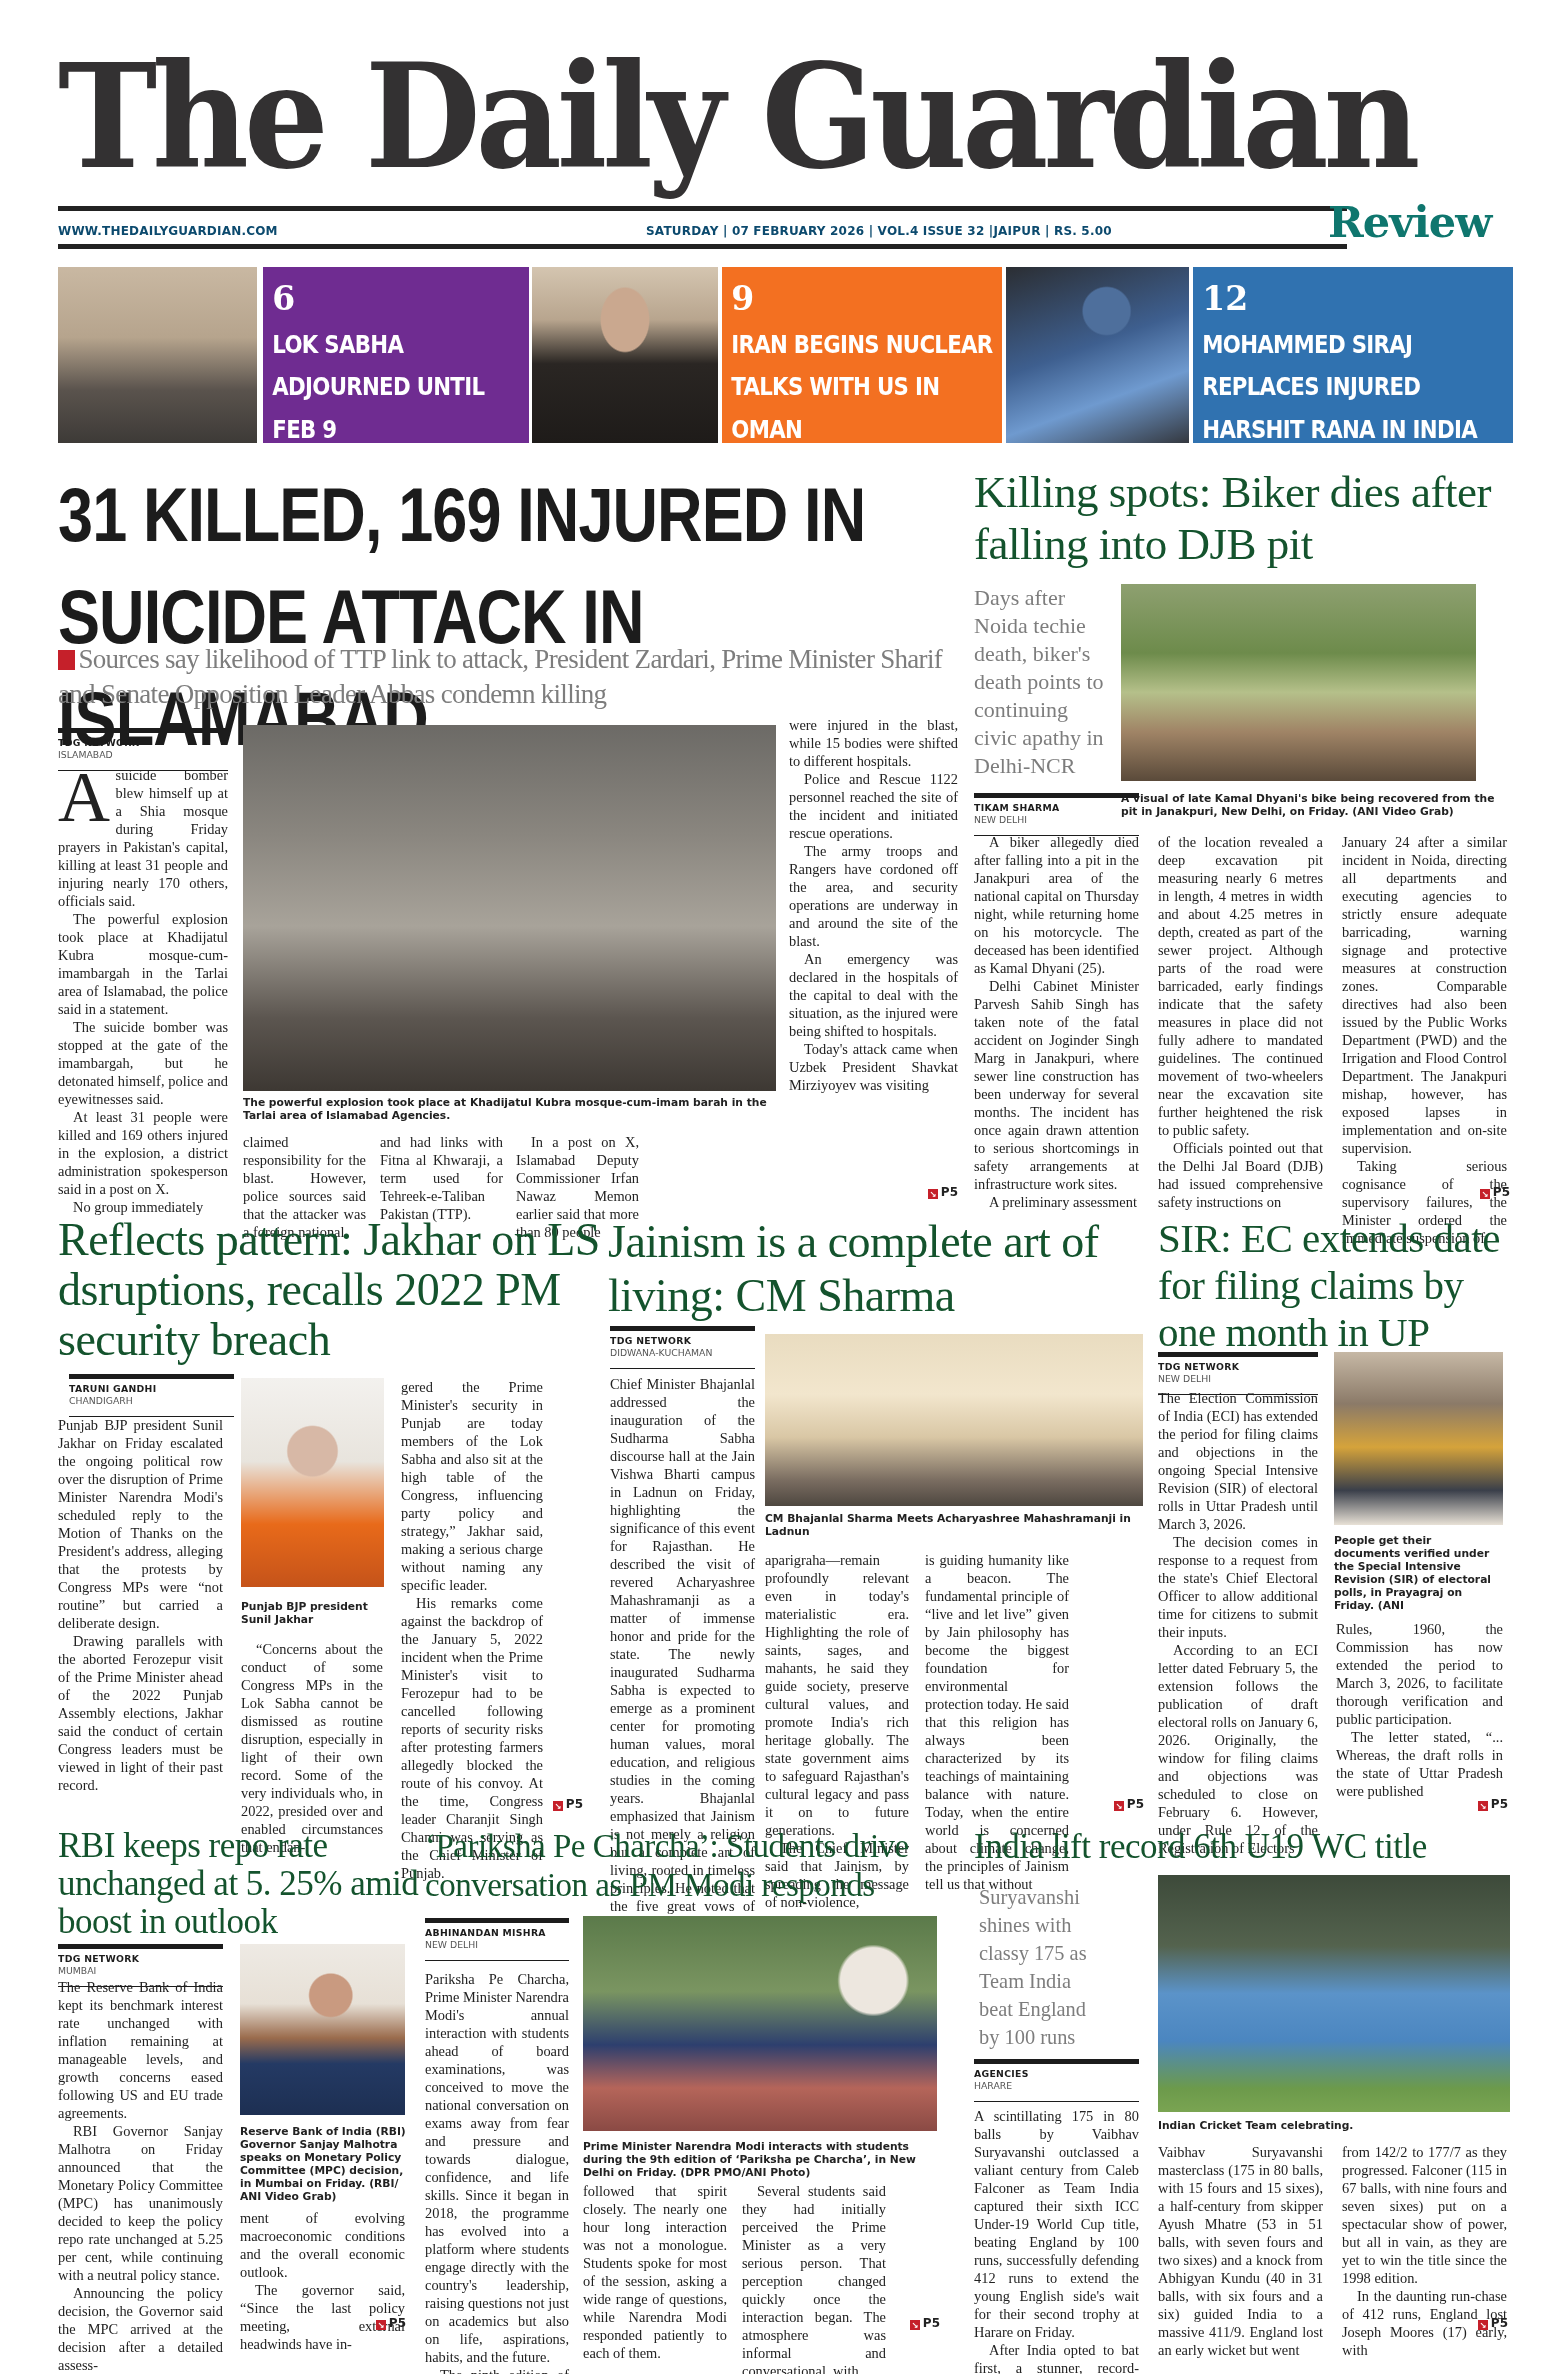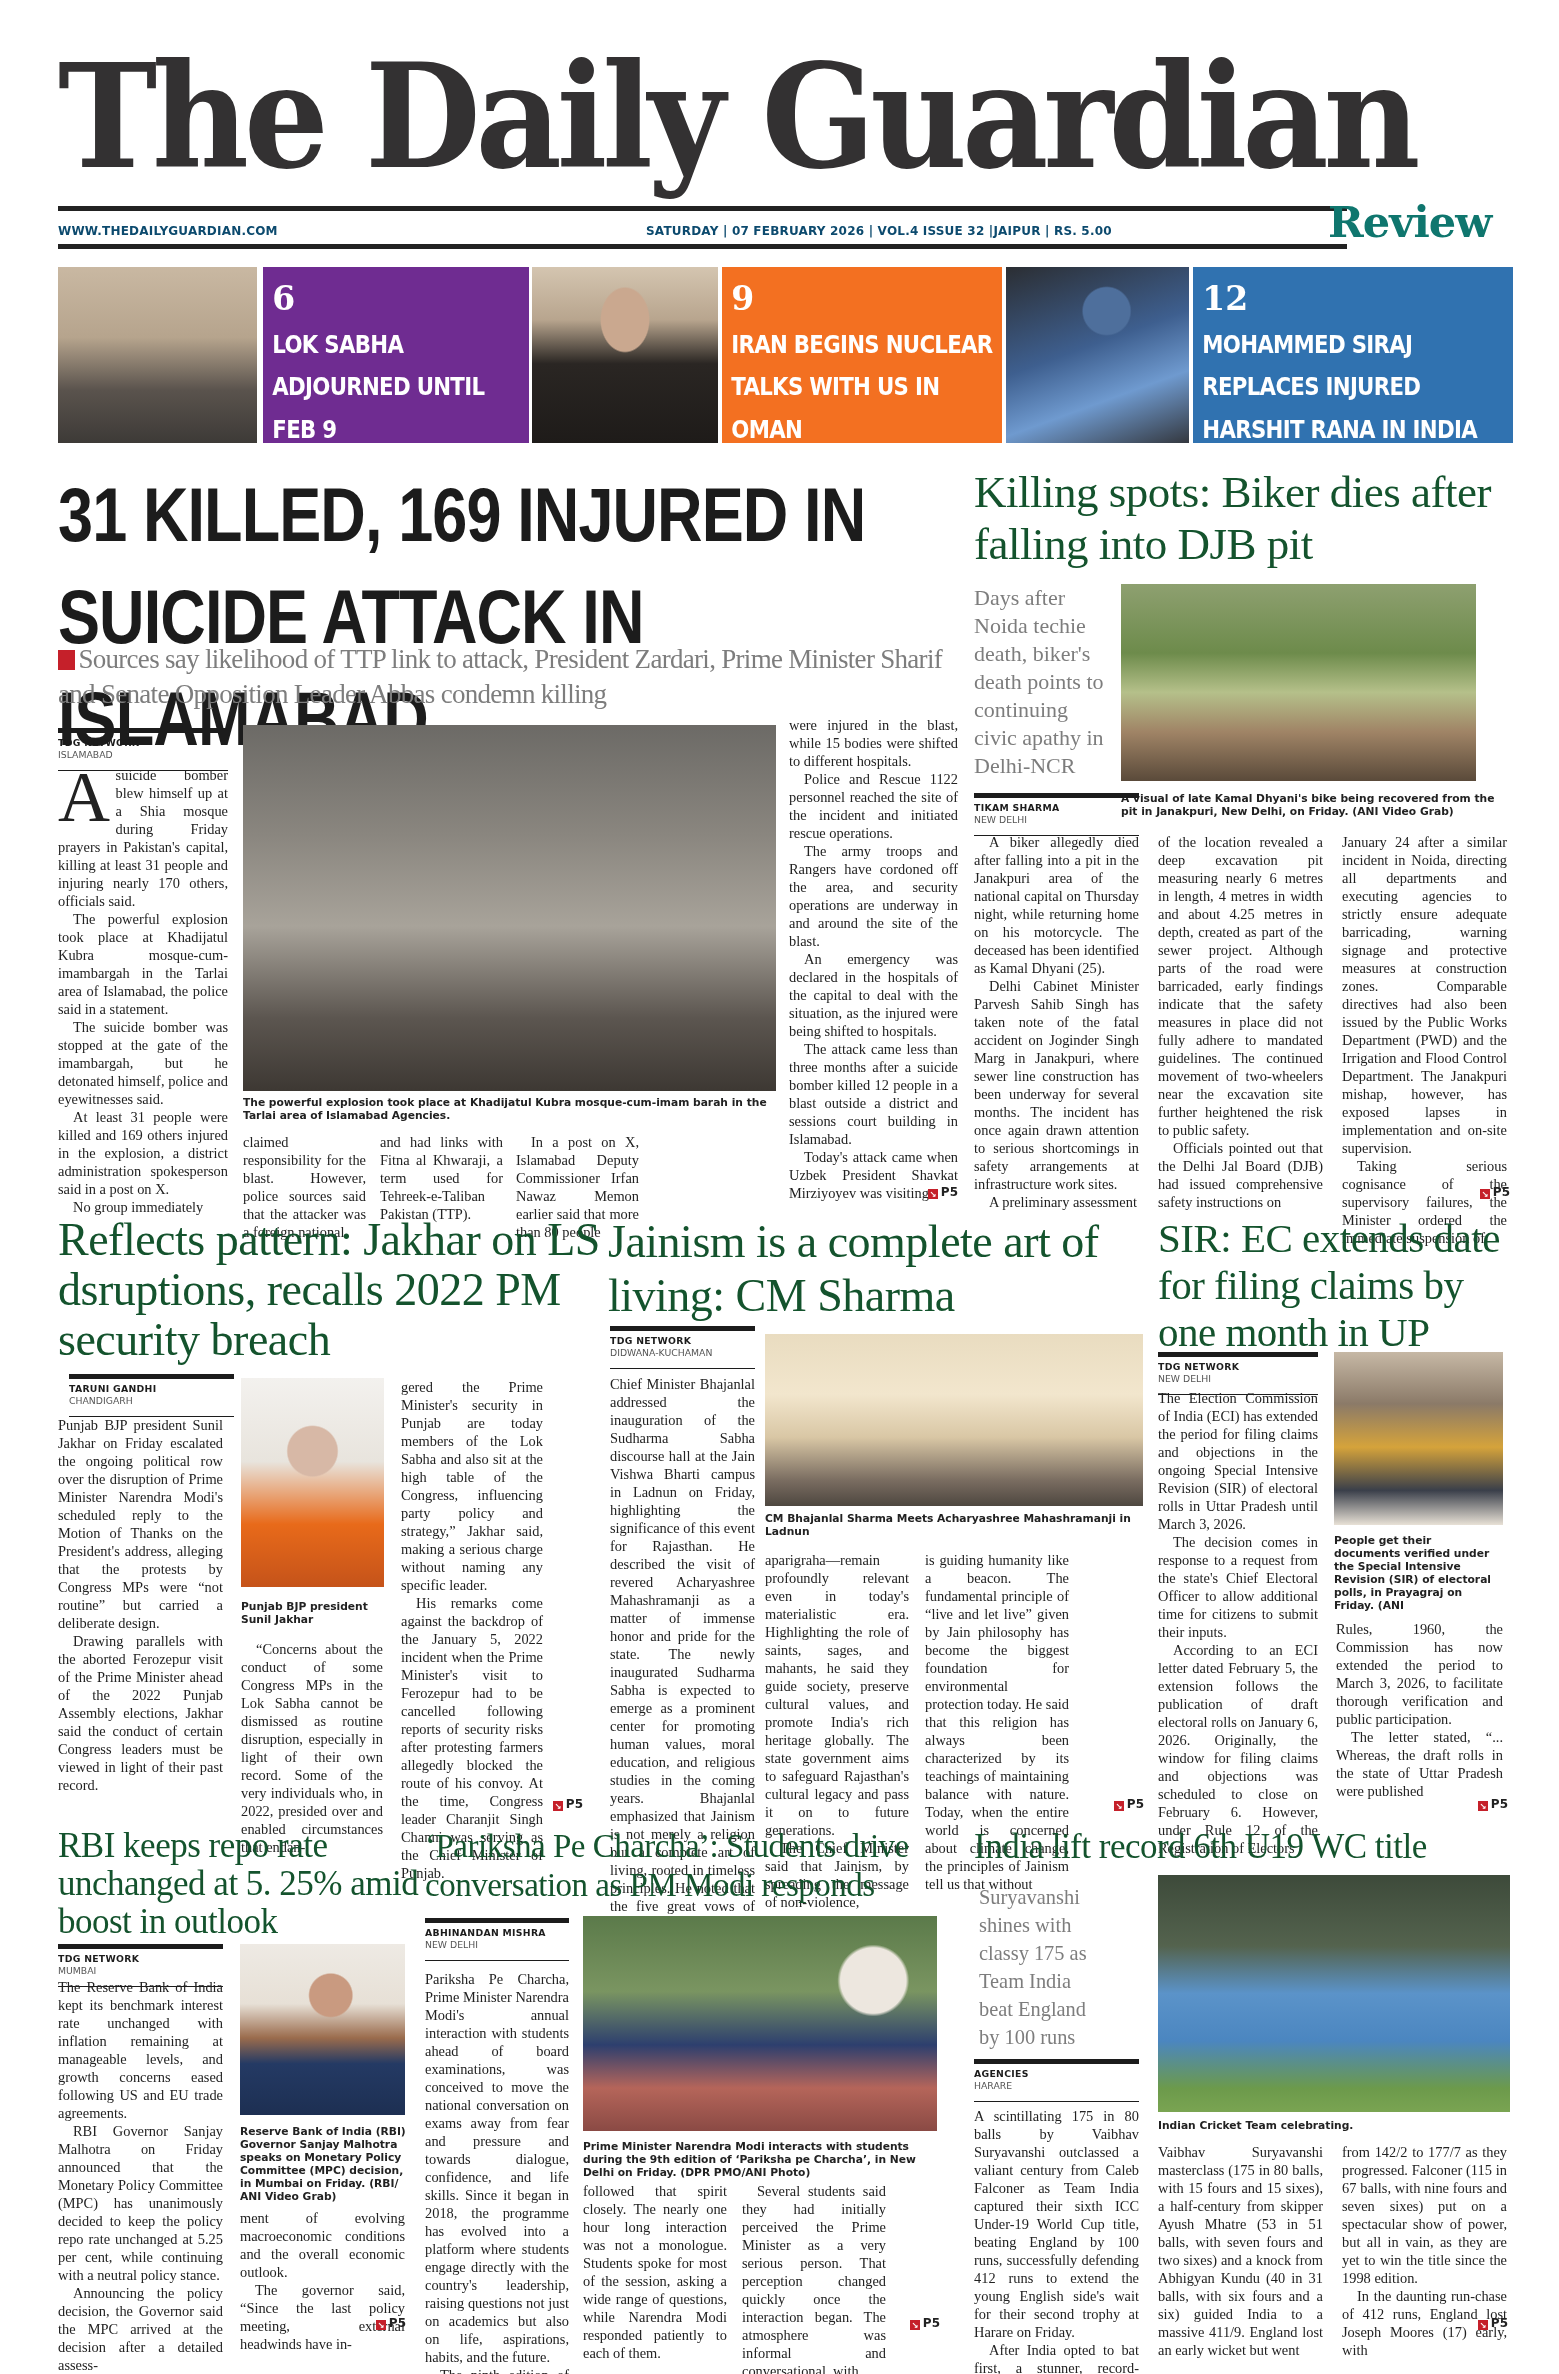--- a/index.html
+++ b/index.html
@@ -104,21 +104,20 @@
     <p class="first">and had links with Fitna al Khwaraji, a term used for Tehreek-e-Taliban Pakistan (TTP).</p>
   </div>
 <div class="abs body" style="left:516px; top:1133px; width:123px;">
     <p>In a post on X, Islamabad Deputy Commissioner Irfan Nawaz Memon earlier said that more than 80 people</p>
   </div>
 <div class="abs body" style="left:789px; top:716px; width:169px;">
   <p class="first">were injured in the blast, while 15 bodies were shifted to different hospitals.</p>
   <p>Police and Rescue 1122 personnel reached the site of the incident and initiated rescue operations.</p>
   <p>The army troops and Rangers have cordoned off the area, and security operations are underway in and around the site of the blast.</p>
   <p>An emergency was declared in the hospitals of the capital to deal with the situation, as the injured were being shifted to hospitals.</p>
-  <p>The attack came less than three months after a suicide bomber killed 12 people in a blast outside a district and sessions court building in Islamabad.</p>
   <p>Today's attack came when Uzbek President Shavkat Mirziyoyev was visiting</p>
 </div>
 <div class="abs jump" style="left:909px; top:1185px; width:49px;"><span class="arrow">↘</span><span>P5</span></div>
 
 <div class="abs hl-serif" style="left:974px; top:466px; width:575px; font-size:45px; line-height:52px;">Killing spots: Biker dies after falling into DJB pit</div>
 <div class="abs deck" style="left:974px; top:584px; width:139px; font-size:22px; line-height:28px;">Days after Noida techie death, biker's death points to continuing civic apathy in Delhi-NCR</div>
 <div class="abs photo ph-djb" style="left:1121px; top:584px; width:355px; height:197px;"></div>
 <div class="abs caption" style="left:1121px; top:792px; width:390px;">A visual of late Kamal Dhyani's bike being recovered from the pit in Janakpuri, New Delhi, on Friday. (ANI Video Grab)</div>
 <div class="abs byline-box" style="left:974px; top:793px; width:165px;">
   <div class="by-name">TIKAM SHARMA</div>

